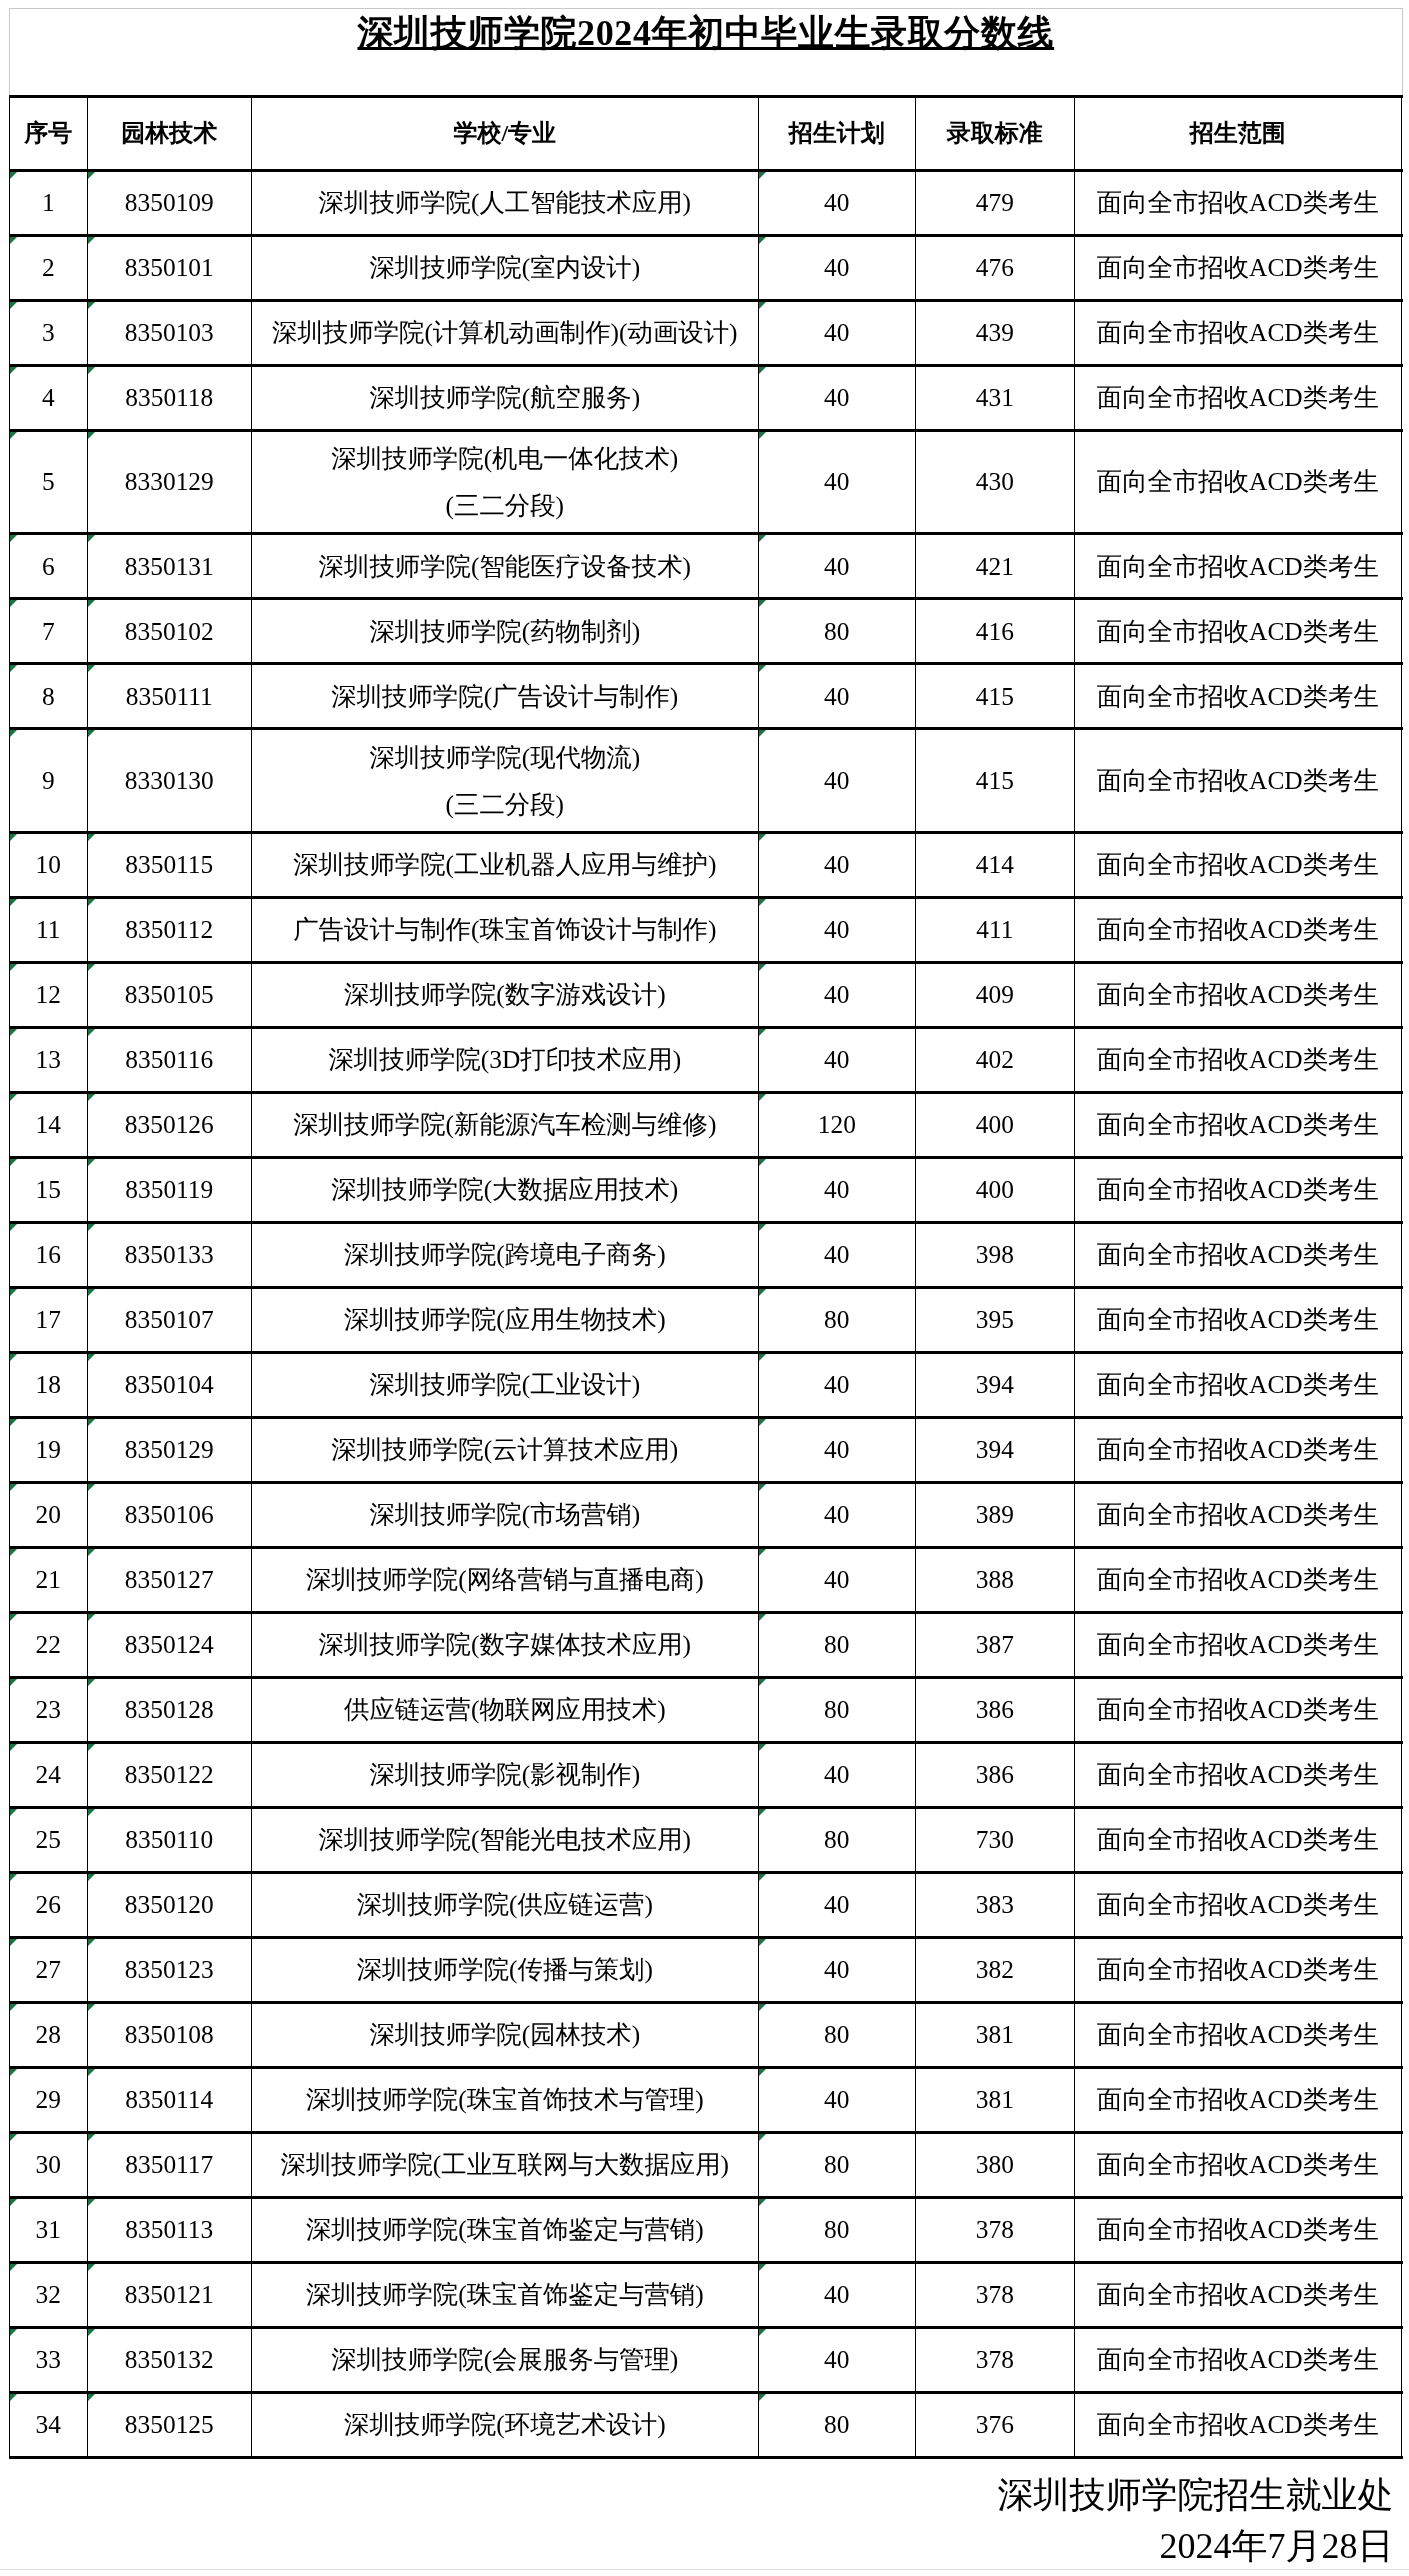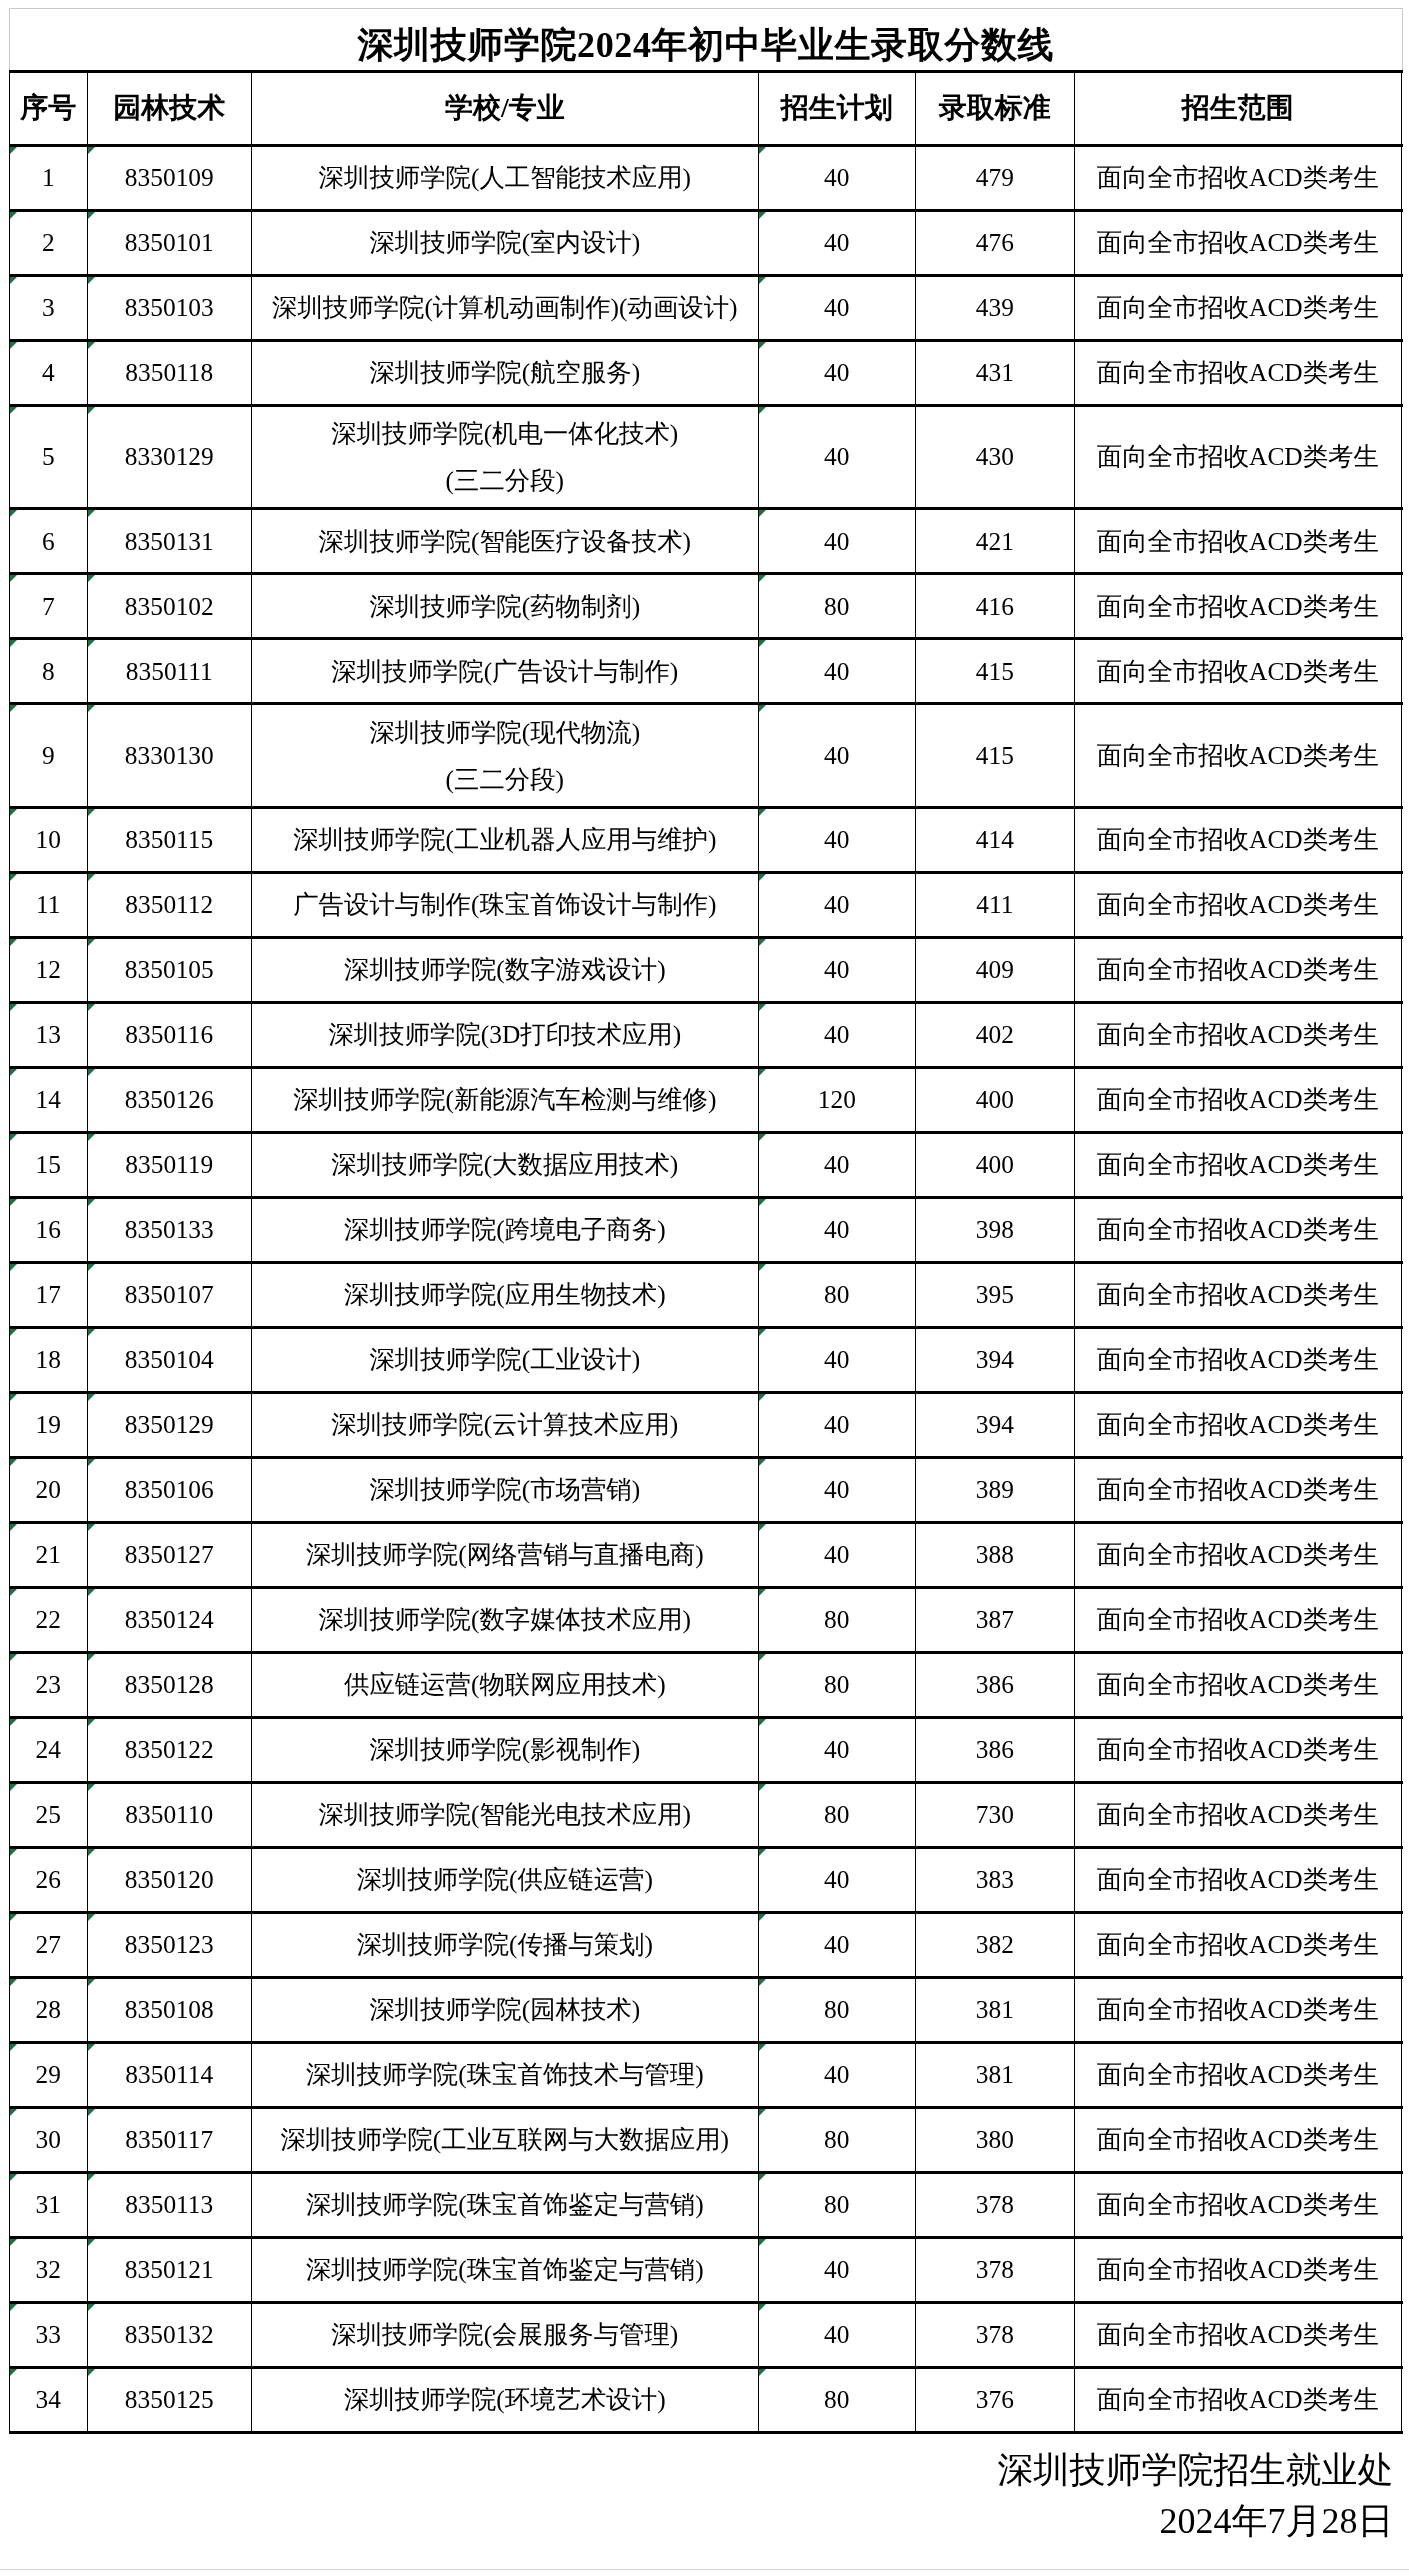--- a/index.html
+++ b/index.html
@@ -20,27 +20,28 @@
     width:1409px;
     min-height:2576px;
     background:#fff;
     box-sizing:border-box;
     padding-top:7.7px;
   }
   
   .title-box{
     margin-left:8.8px;
     width:1394px;
-    height:62px;
+    height:87px;
     box-sizing:border-box;
     border:1.1px solid var(--title-box-border);
     border-bottom:none;
     display:flex;
-    align-items:flex-end;
+    align-items:flex-start;
     justify-content:center;
+    text-decoration:underline;
   }
   .title-text{
     font-size:36px;
     font-weight:bold;
     letter-spacing:0.6px;
     white-space:nowrap;
   }
   
   .tbl{
     margin-left:8.8px;
@@ -62,21 +63,21 @@
     align-items:center;
     justify-content:center;
     text-align:center;
     font-size:25.4px;
     line-height:1.85;
     padding:3.3px 4.4px;
     white-space:pre-line;
   }
   .header-row .cell{
     font-weight:bold;
-    font-size:28px;
+    font-size:24px;
     min-height:71px;
   }
   .data-row .cell{
     min-height:62px;
   }
   
   .flag{
     position:absolute;
     top:0;left:0;
     width:0;height:0;

